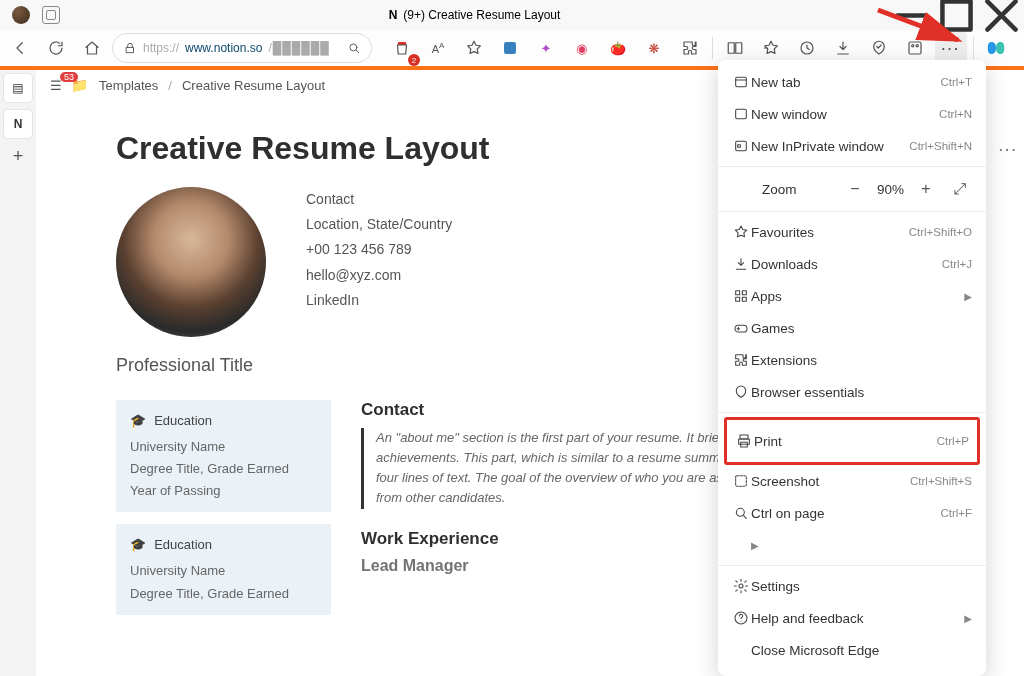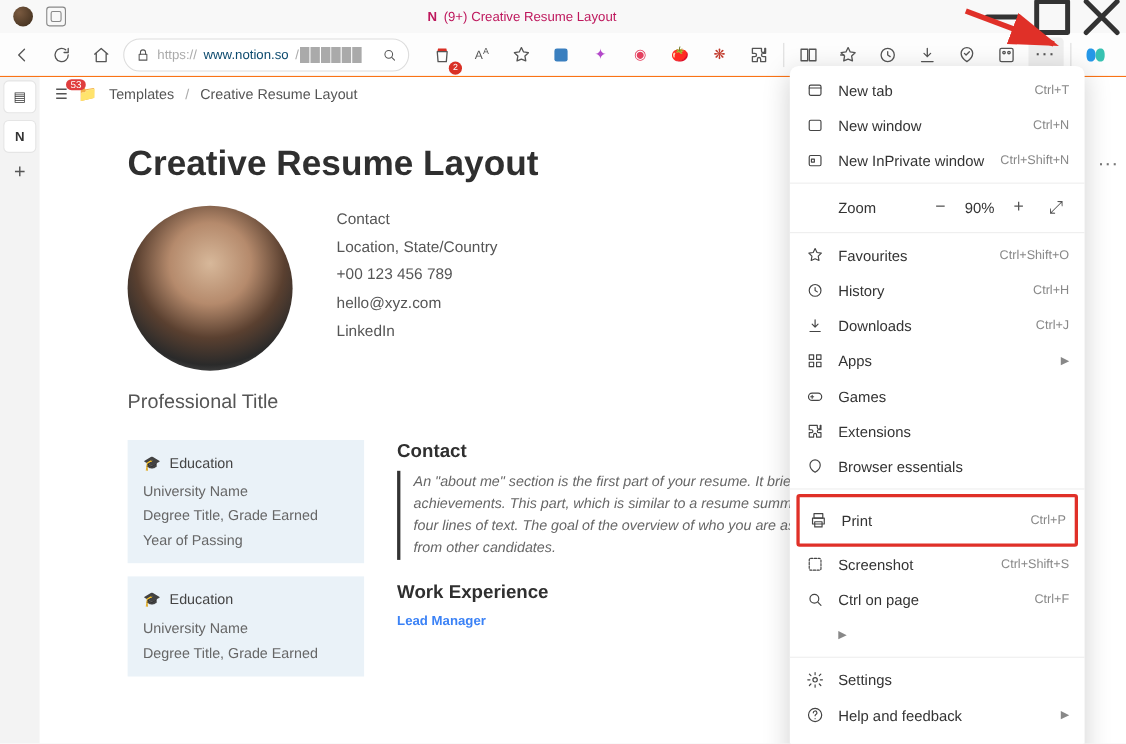--- a/index.html
+++ b/index.html
@@ -1,29 +1,29 @@
 <!DOCTYPE html>
 <html><head>
 <meta charset="utf-8">
 <style>
   * { box-sizing: border-box; margin: 0; padding: 0; font-family: "Segoe UI", sans-serif; }
   body { width: 1024px; height: 676px; background: #f3f3f3; position: relative; overflow: hidden; font-size: 13px; color: #333; }
 
   
   .titlebar { height: 30px; display: flex; align-items: center; background: #f8f8f8; }
   .titlebar .left { display: flex; align-items: center; gap: 12px; padding-left: 12px; }
-  .titlebar .center { flex: 1; text-align: center; color: #be185d; font-size: 12px; }
+  .titlebar .center { flex: 1; text-align: center; color: #000000; font-size: 12px; }
   .titlebar .right { display: flex; align-items: center; }
   .win-btn { width: 45px; height: 30px; display: flex; align-items: center; justify-content: center; color: #333; }
   .avatar-small { width: 18px; height: 18px; border-radius: 50%; background: radial-gradient(circle at 30% 30%, #7a5a40, #3a2a1a); }
   .workspace-icon { width: 18px; height: 18px; border: 1.5px solid #888; border-radius: 3px; position: relative; transform: rotate(0deg); }
   .workspace-icon::after { content: ""; position: absolute; inset: 3px; border: 1.5px solid #888; border-radius: 2px; }
 
   
-  .toolbar { height: 40px; display: flex; align-items: center; background: #fdfdfd; gap: 4px; padding: 0 4px; border-bottom: 1px solid #f97316; }
+  .toolbar { height: 40px; display: flex; align-items: center; background: #fdfdfd; gap: 4px; padding: 0 4px; border-bottom: 4px solid #f97316; }
   .tb-btn { width: 32px; height: 32px; display: flex; align-items: center; justify-content: center; color: #555; border-radius: 4px; }
   .tb-btn svg { width: 18px; height: 18px; }
   .sep { width: 1px; height: 22px; background: #ddd; margin: 0 2px; }
   .address-bar { display: flex; align-items: center; background: #fff; border: 1px solid #ddd; border-radius: 16px; height: 30px; padding: 0 10px; gap: 6px; width: 260px; font-size: 12px; color: #555; }
   .address-bar .domain { color: #0c4a6e; }
   .address-bar .path { color: #aaa; letter-spacing: 1px; }
   .badge-red { position: relative; }
   .badge-red::after { content: "2"; position: absolute; bottom: -2px; right: -2px; background: #d93025; color: #fff; font-size: 8px; width: 12px; height: 12px; border-radius: 50%; display: flex; align-items: center; justify-content: center; }
 
   
@@ -56,21 +56,21 @@
   .edu-card { background: #eaf2f8; padding: 10px 14px; font-size: 13px; color: #666; }
   .edu-card .row1 { display: flex; align-items: center; gap: 8px; color: #444; margin-bottom: 4px; }
   .edu-card .grad-icon { color: #3a7fbf; }
   .edu-card div { line-height: 1.7; }
   .right-col { flex: 1; }
   .sec-title { font-size: 17px; font-weight: 700; color: #2f2f2f; margin-bottom: 8px; }
   .profile-block { border-left: 3px solid #333; padding-left: 12px; font-style: italic; color: #666; font-size: 13px; line-height: 1.55; margin-bottom: 20px; }
 
   
   .menu { position: absolute; top: 60px; right: 38px; width: 268px; background: #fff; border-radius: 8px; box-shadow: 0 6px 24px rgba(0,0,0,.18); padding: 6px 0 10px; z-index: 40; font-size: 13.5px; color: #333; }
-  .menu-item { display: flex; align-items: center; height: 32px; padding: 0 14px; gap: 12px; }
+  .menu-item { display: flex; align-items: center; height: 32px; padding: 0 14px; gap: 1px; }
   .menu-item .mi-icon { width: 18px; display: flex; justify-content: center; color: #444; }
   .menu-item .mi-label { flex: 1; }
   .menu-item .mi-short { font-size: 11.5px; color: #888; }
   .menu-item .mi-arrow { color: #888; font-size: 10px; }
   .menu-div { height: 1px; background: #eee; margin: 4px 0; }
   .zoom-row { display: flex; align-items: center; height: 36px; padding: 0 14px; gap: 10px; }
   .zoom-row .lbl { flex: 1; padding-left: 30px; }
   .zoom-row .zbtn { width: 24px; text-align: center; color: #555; font-size: 16px; }
   .menu .highlight { border: 3px solid #e03028; border-radius: 3px; margin: 0 6px; height: 48px; padding: 0 8px; }
 
@@ -282,21 +282,21 @@
               <span>Education</span>
             </div>
           <div>University Name</div>
           <div>Degree Title, Grade Earned</div>
         </div>
       </div>
       <div class="right-col">
         <div class="sec-title">Contact</div>
         <div class="profile-block">An "about me" section is the first part of your resume. It briefly describes your talents, and achievements. This part, which is similar to a resume summary in tone, is normally between three and four lines of text. The goal of the overview of who you are as a professional and what sets you apart from other candidates.</div>
         <div class="sec-title">Work Experience</div>
-        <div style="font-size:12px;font-weight:600;color:#3b82f6">Lead Manager</div>
+        <div style="font-size:16px;font-weight:600;color:#737373">Lead Manager</div>
       </div>
     </div>
   </div>
 </div>
 
 <div class="menu">
   <div class="menu-item">
       <span class="mi-icon">
         <svg class="stroke" viewBox="0 0 24 24" width="16" height="16">
           <rect x="4" y="5" width="16" height="14" rx="2"></rect>
@@ -339,30 +339,20 @@
         <svg class="stroke" viewBox="0 0 24 24" width="16" height="16">
           <path d="M12 3l2.6 5.3 5.9.9-4.2 4.1 1 5.9L12 16.9 6.7 19.2l1-5.9L3.5 9.2l5.9-.9z"></path>
         </svg>
       </span>
       <span class="mi-label">Favourites</span>
       <span class="mi-short">Ctrl+Shift+O</span>
     </div>
   <div class="menu-item">
       <span class="mi-icon">
         <svg class="stroke" viewBox="0 0 24 24" width="16" height="16">
-          <circle cx="12" cy="12" r="8"></circle>
-          <path d="M12 8v4l3 2"></path>
-        </svg>
-      </span>
-      <span class="mi-label">History</span>
-      <span class="mi-short">Ctrl+H</span>
-    </div>
-  <div class="menu-item">
-      <span class="mi-icon">
-        <svg class="stroke" viewBox="0 0 24 24" width="16" height="16">
           <path d="M12 4v10m0 0l-4-4m4 4l4-4M5 20h14"></path>
         </svg>
       </span>
       <span class="mi-label">Downloads</span>
       <span class="mi-short">Ctrl+J</span>
     </div>
   <div class="menu-item">
       <span class="mi-icon">
         <svg class="stroke" viewBox="0 0 24 24" width="16" height="16">
           <rect x="4" y="4" width="6" height="6"></rect>

